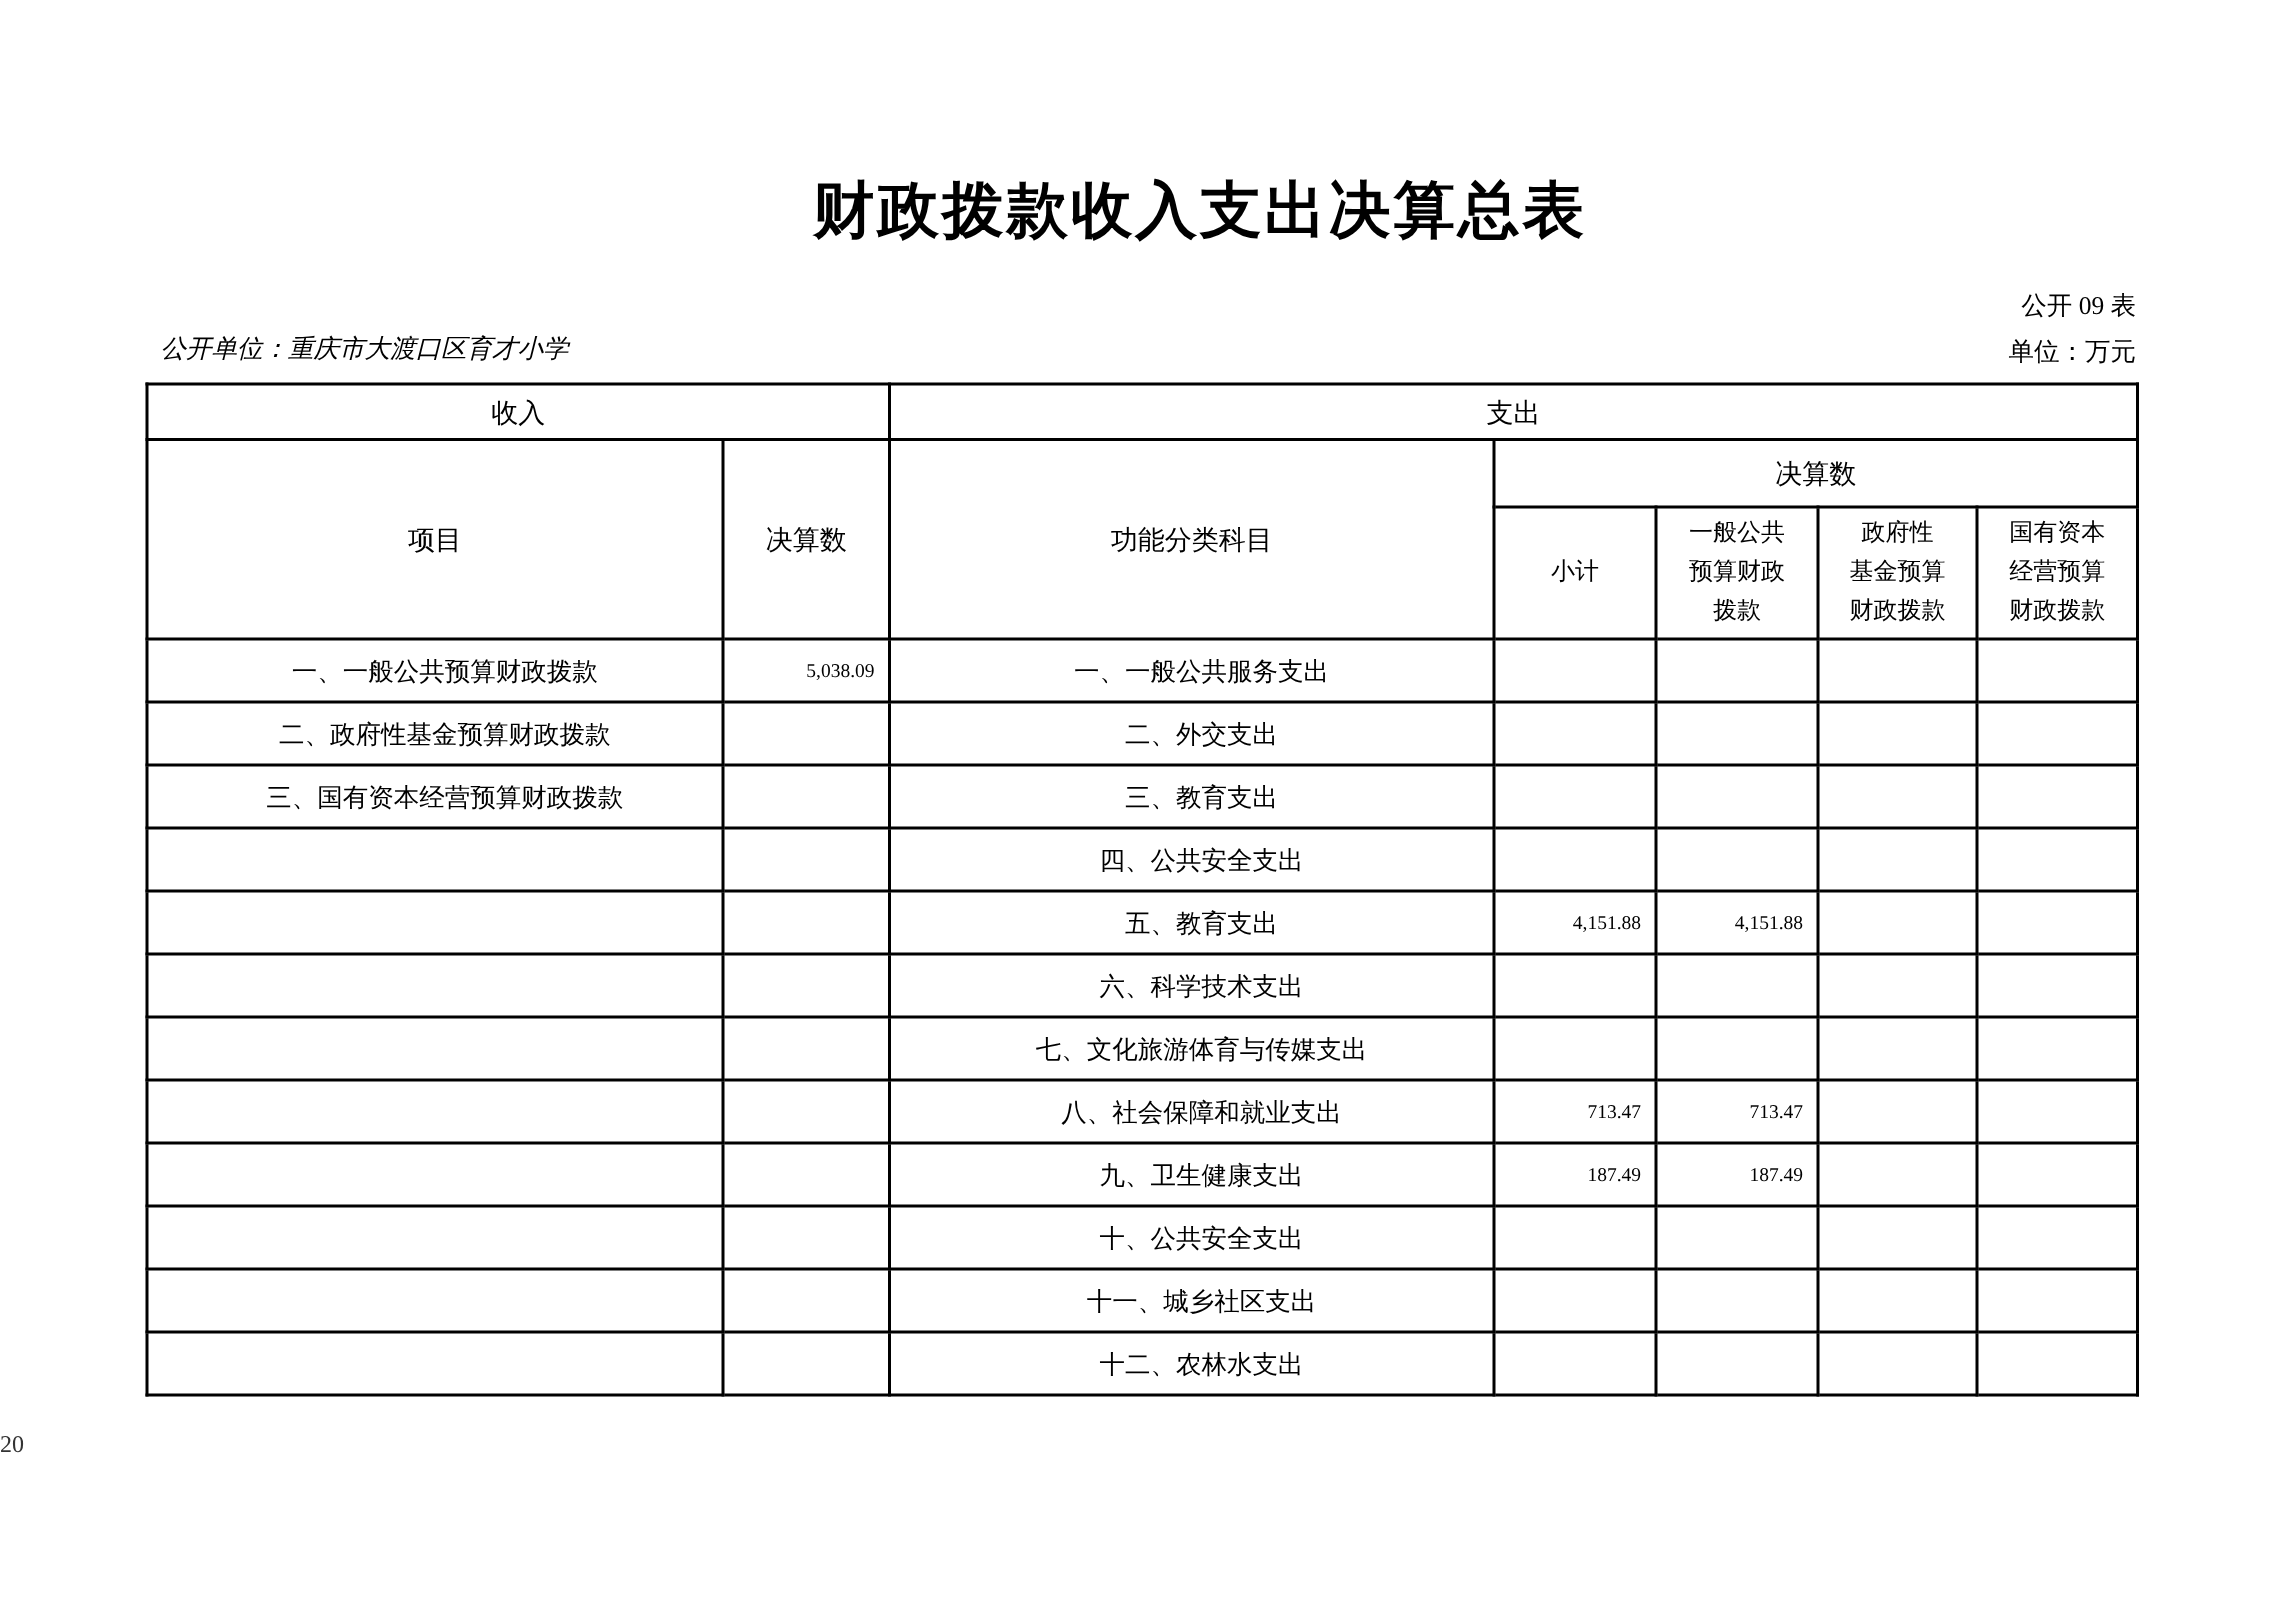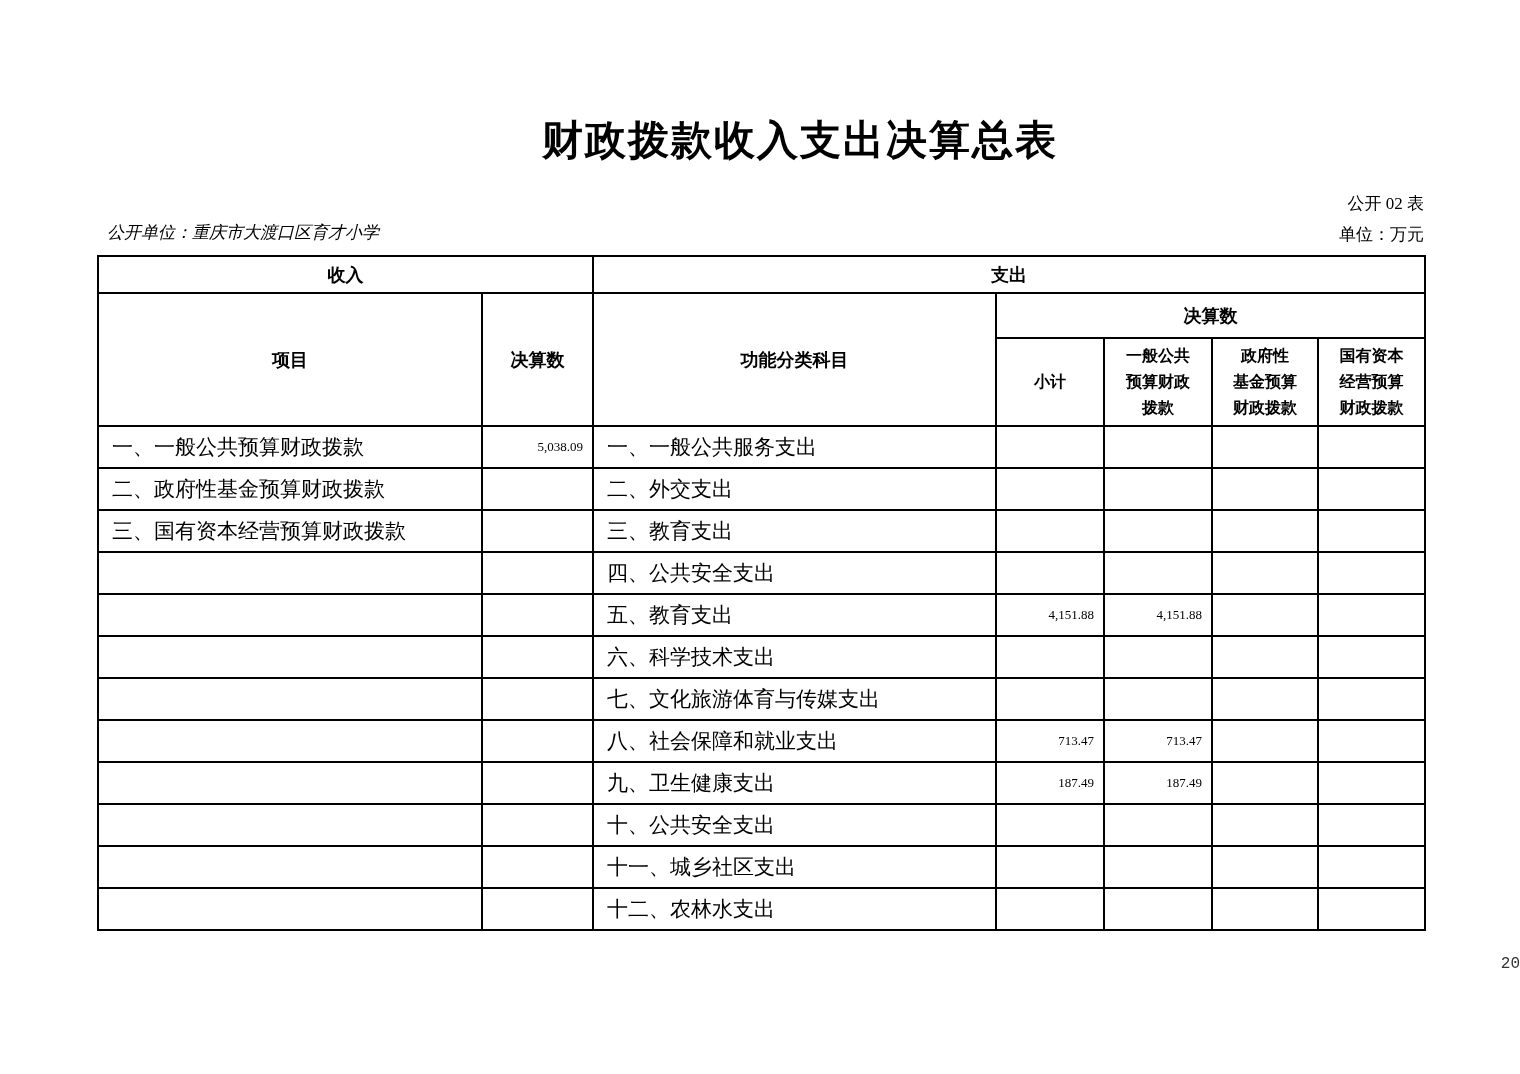--- a/index.html
+++ b/index.html
@@ -57,65 +57,65 @@
     border-collapse: collapse;
     table-layout: fixed;
   }
   table.fin th, table.fin td {
     border: 2px solid #000;
     vertical-align: middle;
     overflow: hidden;
   }
   table.fin th {
     font-family: "Liberation Sans", sans-serif;
-    font-weight: bold;
+    font-weight: normal;
     font-size: 18px;
     text-align: center;
   }
   tr.hrow-a { height: 37px; }
   tr.hrow-b { height: 45px; }
   tr.hrow-c { height: 88px; }
   tr.hrow-c th {
     font-size: 16px;
     line-height: 26px;
     white-space: pre-line;
     text-align: center;
   }
   tr.brow { height: 42px; }
   td.c-item, td.c-func {
-    font-size: 21px;
-    text-align: left;
+    font-size: 17px;
+    text-align: center;
     padding-left: 13px;
     font-family: "Liberation Serif", serif;
   }
   td.c-num {
     font-size: 13px;
     text-align: right;
     padding-right: 9px;
     font-family: "Liberation Serif", serif;
   }
   .page-number {
     position: absolute;
     top: 955px;
     left: 0;
     width: 100%;
-    text-align: right;
-    font-family: Liberation Mono, monospace;
+    text-align: left;
+    font-family: Liberation Serif, serif;
     font-size: 16px;
     color: #333;
   }
 </style>
 </head>
 <body>
 
 <div class="page">
 
   <div class="doc-title">财政拨款收入支出决算总表</div>
 
-  <div class="meta-table-code">公开 02 表</div>
+  <div class="meta-table-code">公开 09 表</div>
   <div class="meta-org">公开单位：重庆市大渡口区育才小学</div>
   <div class="meta-unit">单位：万元</div>
 
   <table class="fin">
     <colgroup>
       <col style="width:384px">
       <col style="width:111px">
       <col style="width:403px">
       <col style="width:108px">
       <col style="width:108px">

